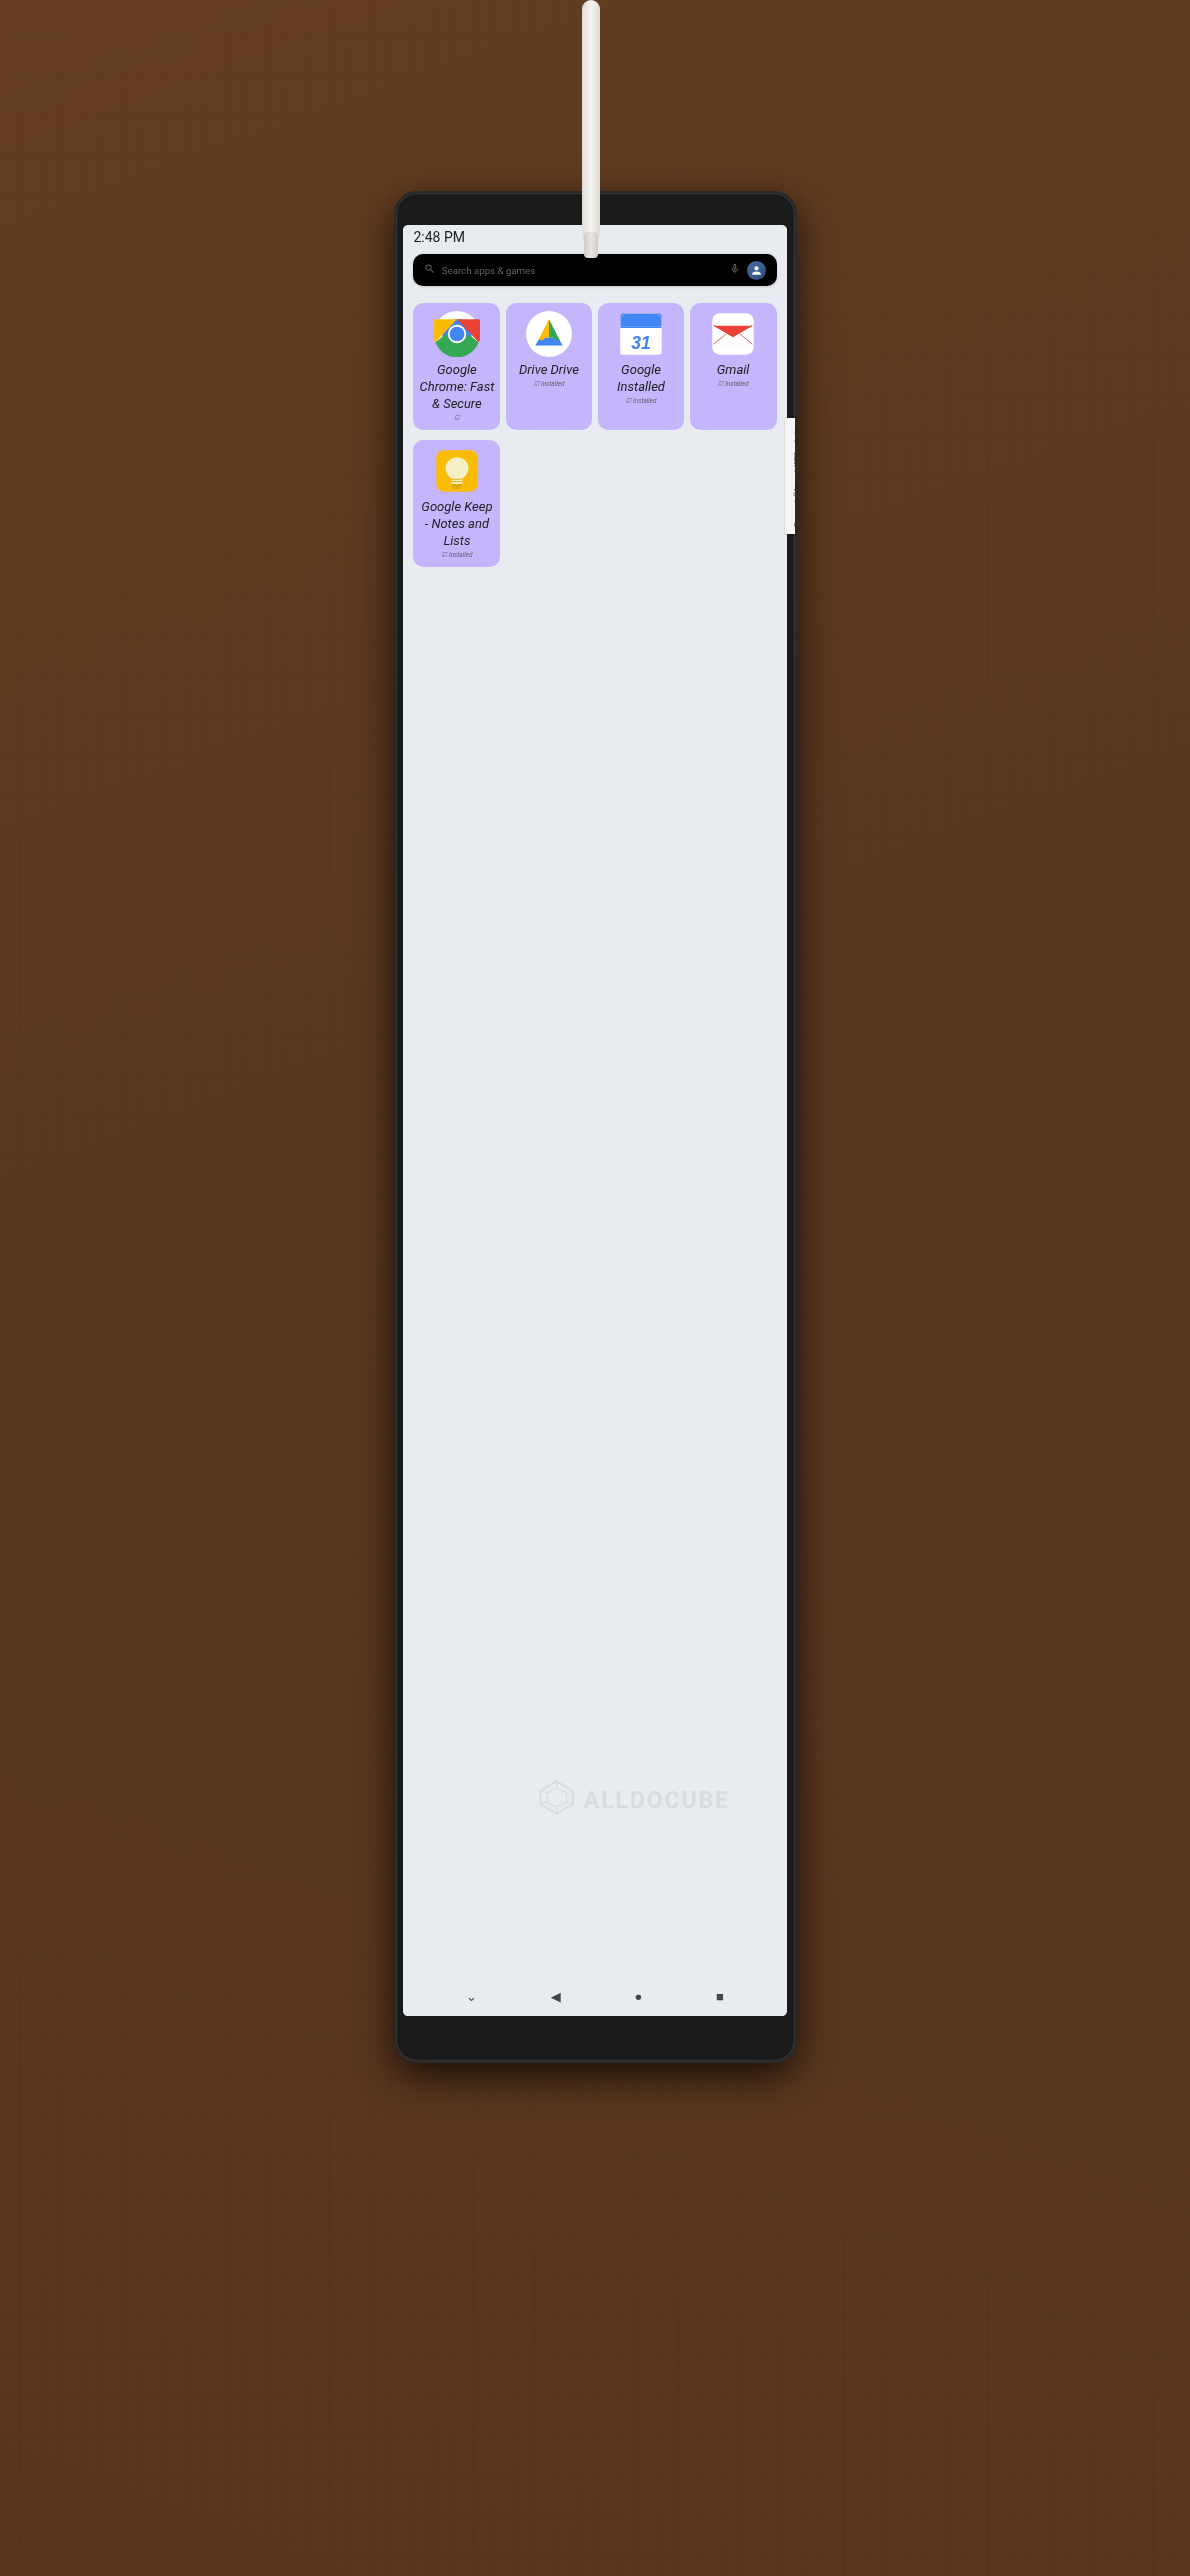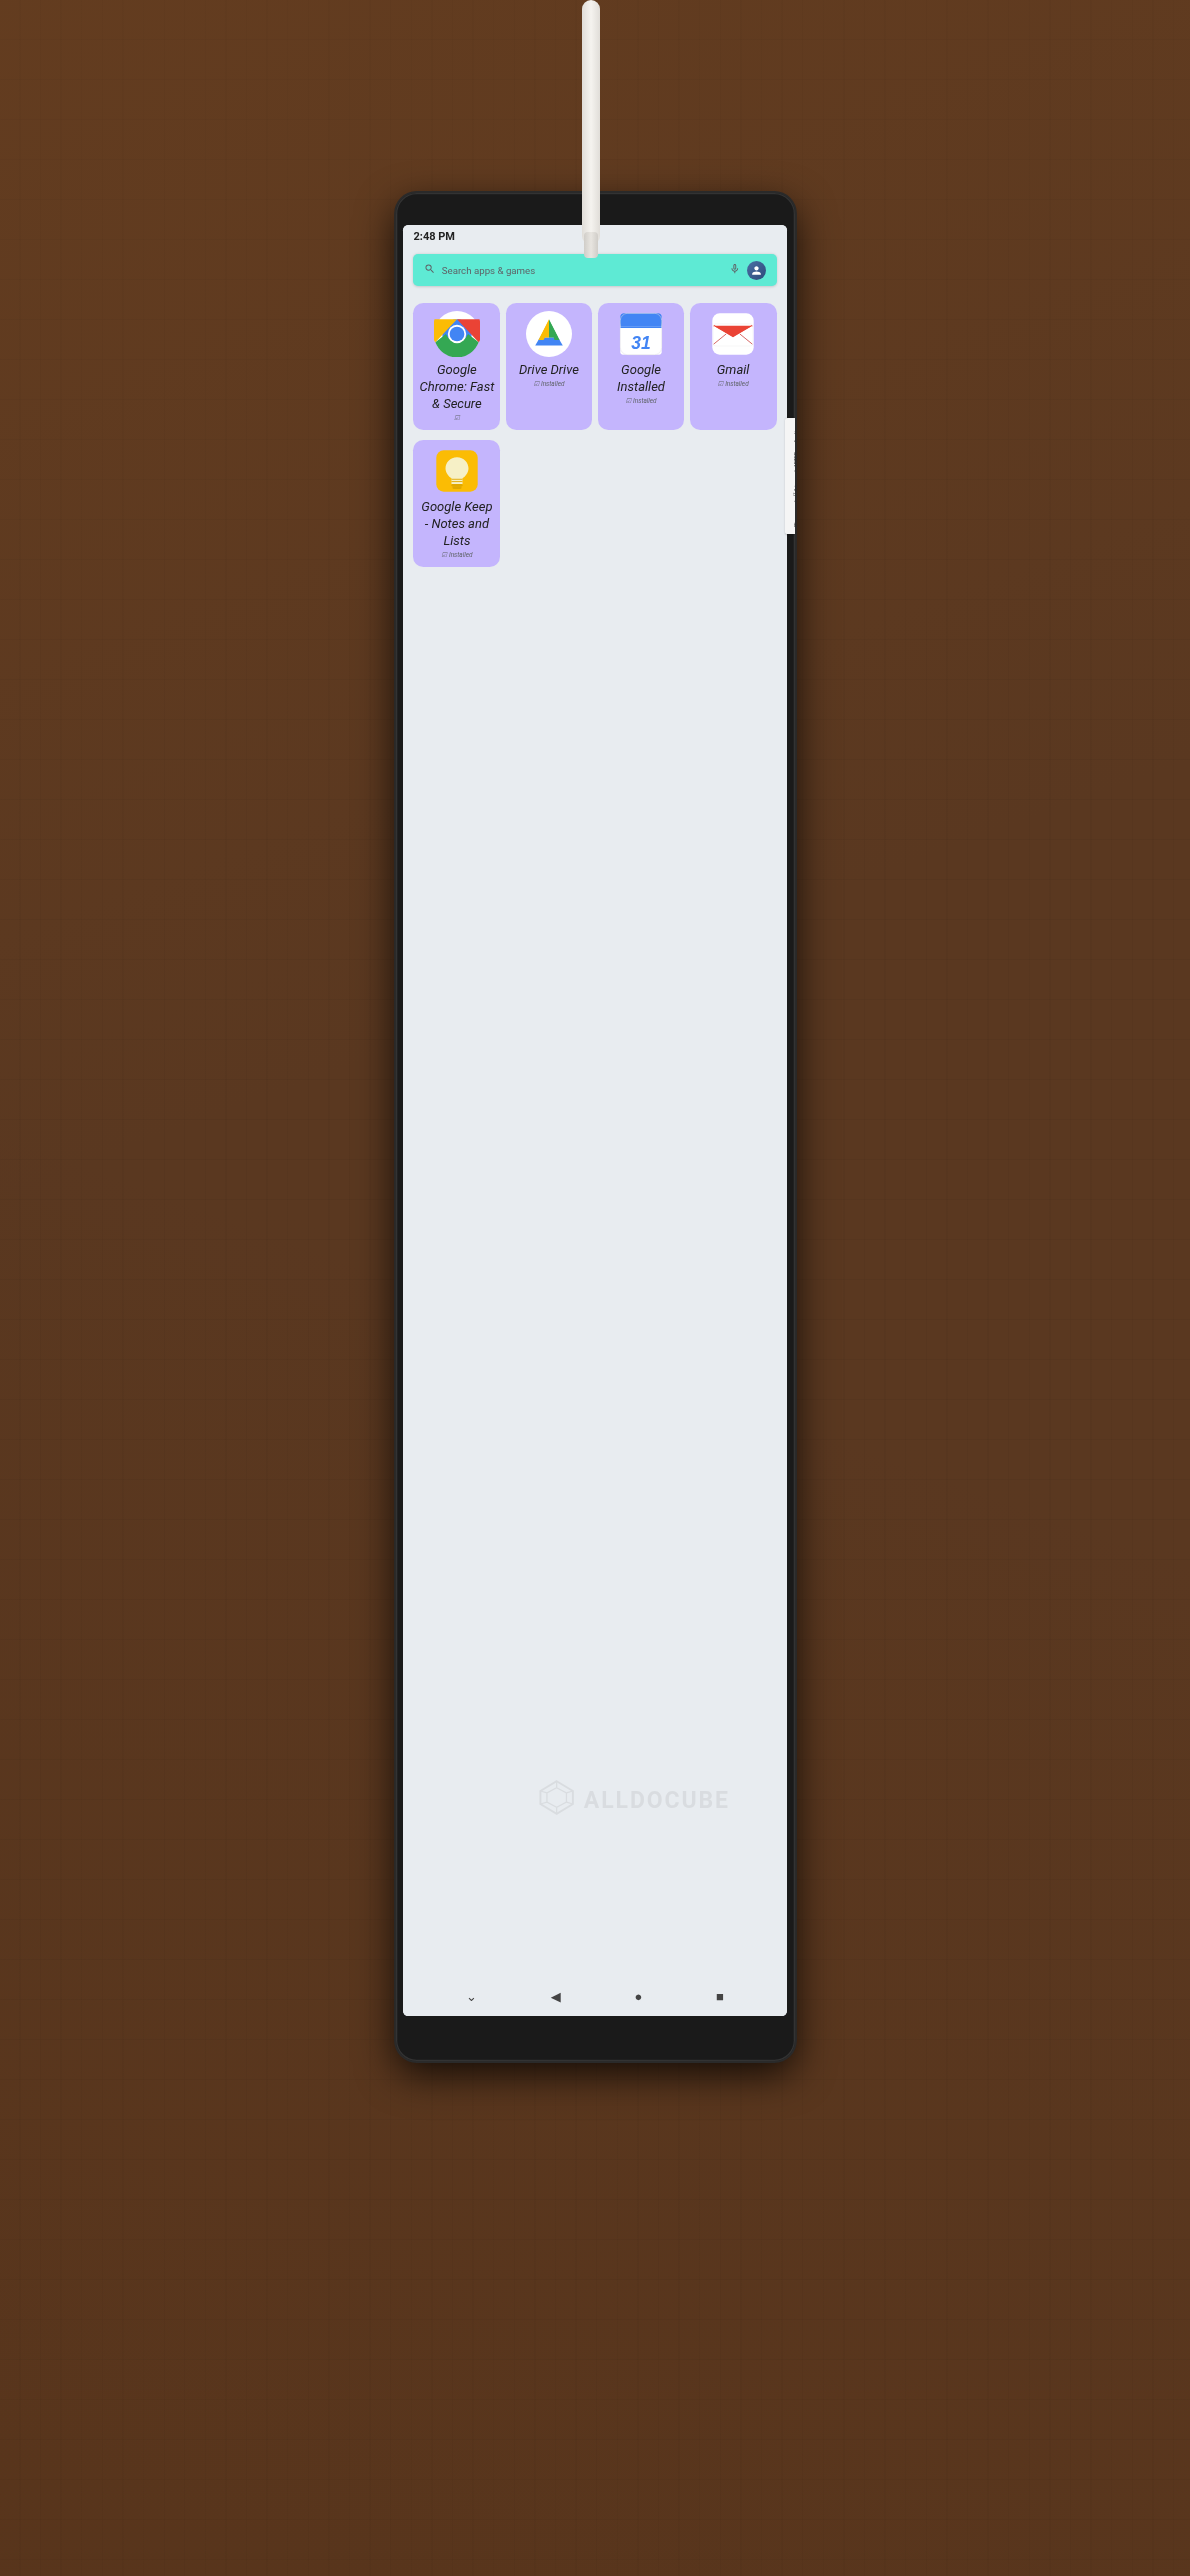--- a/index.html
+++ b/index.html
@@ -115,30 +115,30 @@
       display: flex;
       align-items: center;
       justify-content: space-between;
       padding: 5.2px 10.3px;
       height: 23px;
       background: #e8ecf0;
       flex-shrink: 0;
     }
 
     .status-time {
-      font-size: 11px;
-      font-weight: 700;
+      font-size: 14px;
+      font-weight: 400;
       color: #222;
     }
 
     
     .search-bar {
       margin: 6.4px 10.3px;
-      background: #5eead4;
-      border-radius: 5px;
+      background: #000000;
+      border-radius: 10px;
       display: flex;
       align-items: center;
       padding: 6.4px 10.3px;
       gap: 6.4px;
       box-shadow: 0 0.6px 2.6px rgba(0,0,0,0.15);
       flex-shrink: 0;
     }
 
     .search-icon-wrap {
       color: #5f6368;

